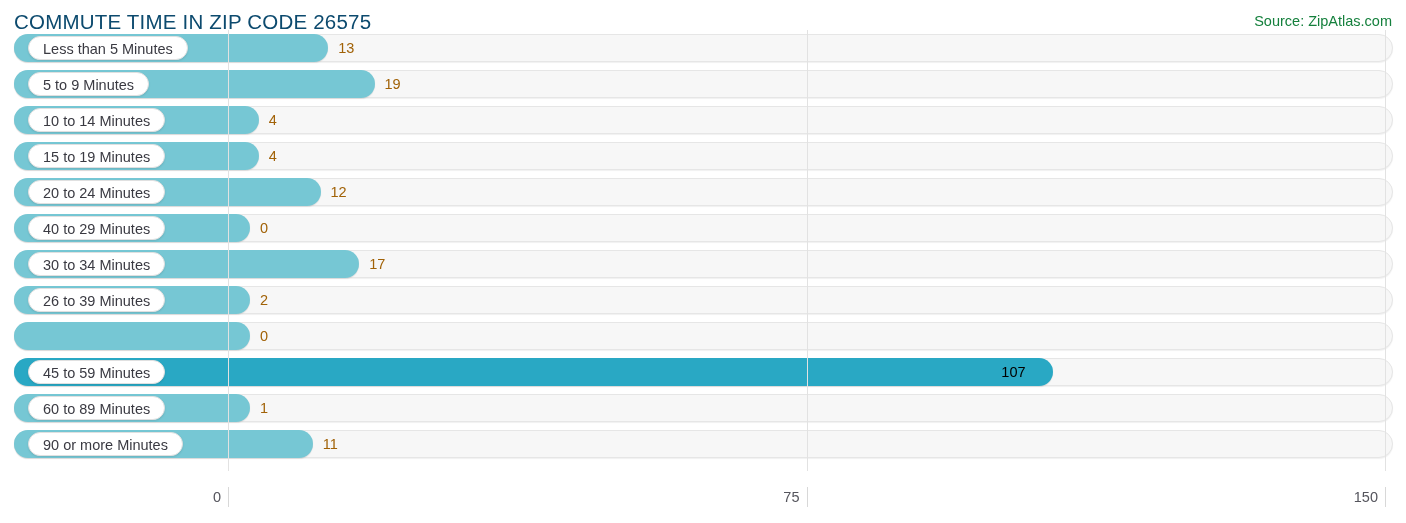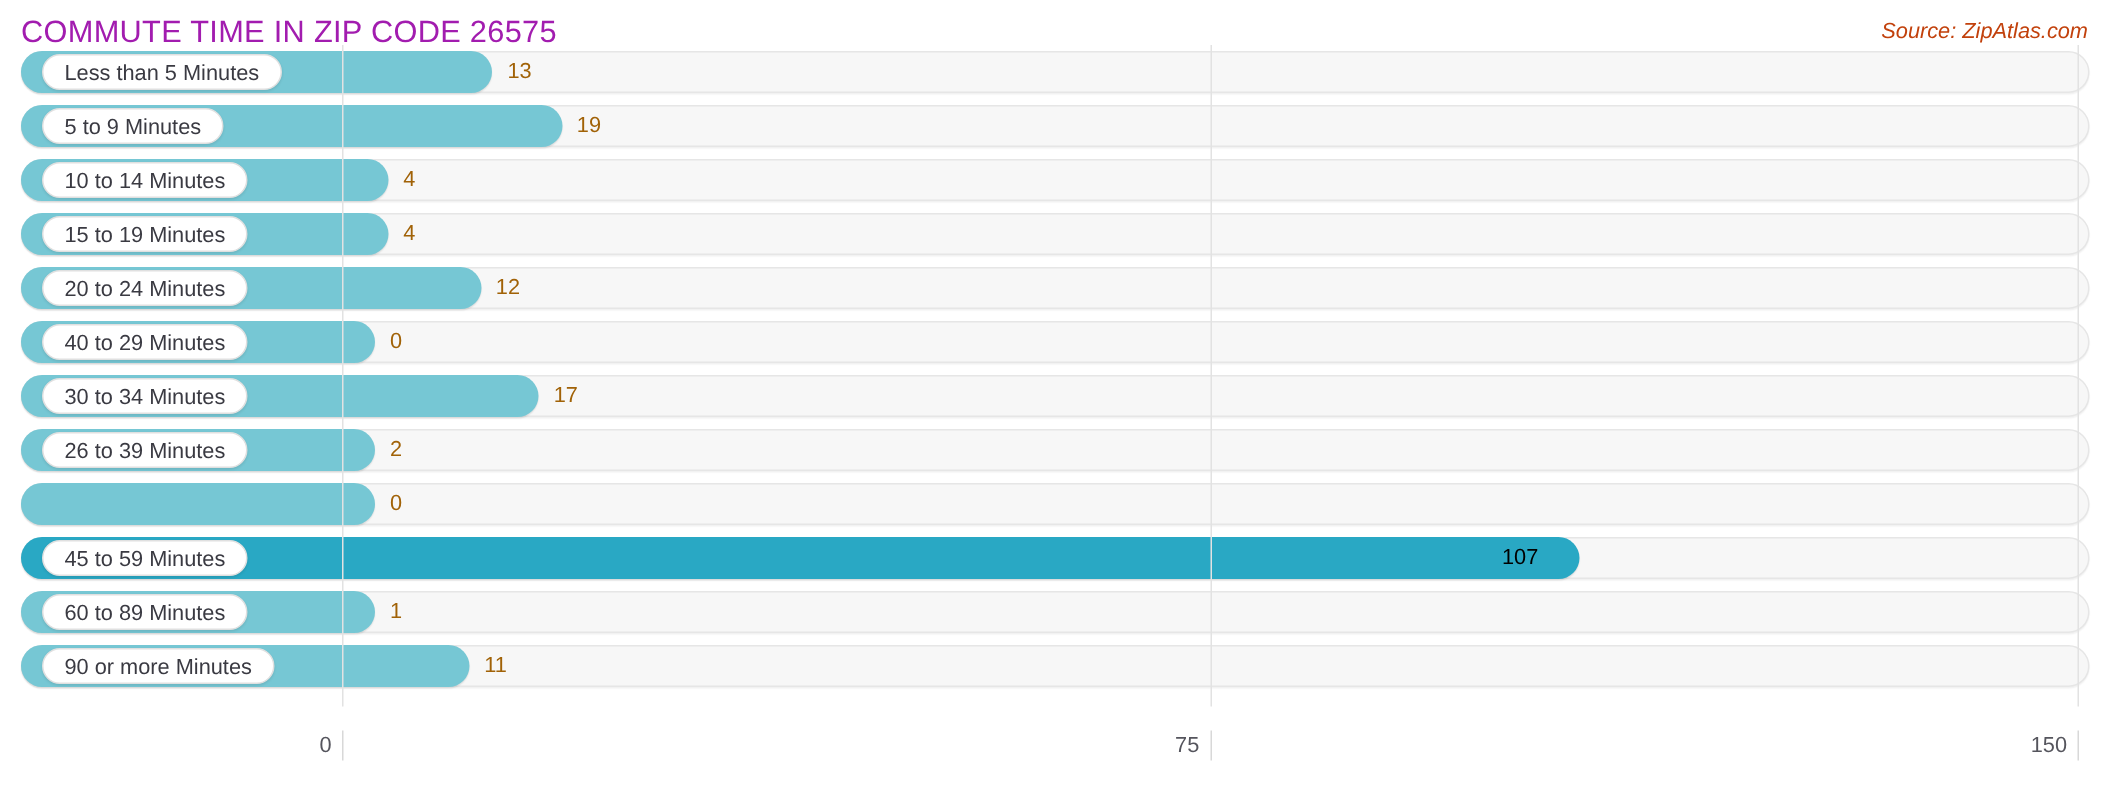--- a/index.html
+++ b/index.html
@@ -19,30 +19,29 @@
   #header {
     position: absolute;
     left: 0; top: 0;
     width: 1406px; height: 46px;
   }
   #chart-title {
     position: absolute;
     left: 14px; top: 10px;
     font-size: 20.5px;
     letter-spacing: .2px;
-    color: #a21caf;
+    color: #0c4a6e;
     font-weight: 400;
     white-space: nowrap;
   }
   #chart-source {
     position: absolute;
     right: 14px; top: 13px;
     font-size: 14.5px;
-    font-style: italic;
-    color: #c2410c;
+    color: #15803d;
     white-space: nowrap;
   }
 
   
   #plot {
     position: absolute;
     left: 0; top: 30px;
     width: 1406px;
     height: 441px;
   }

